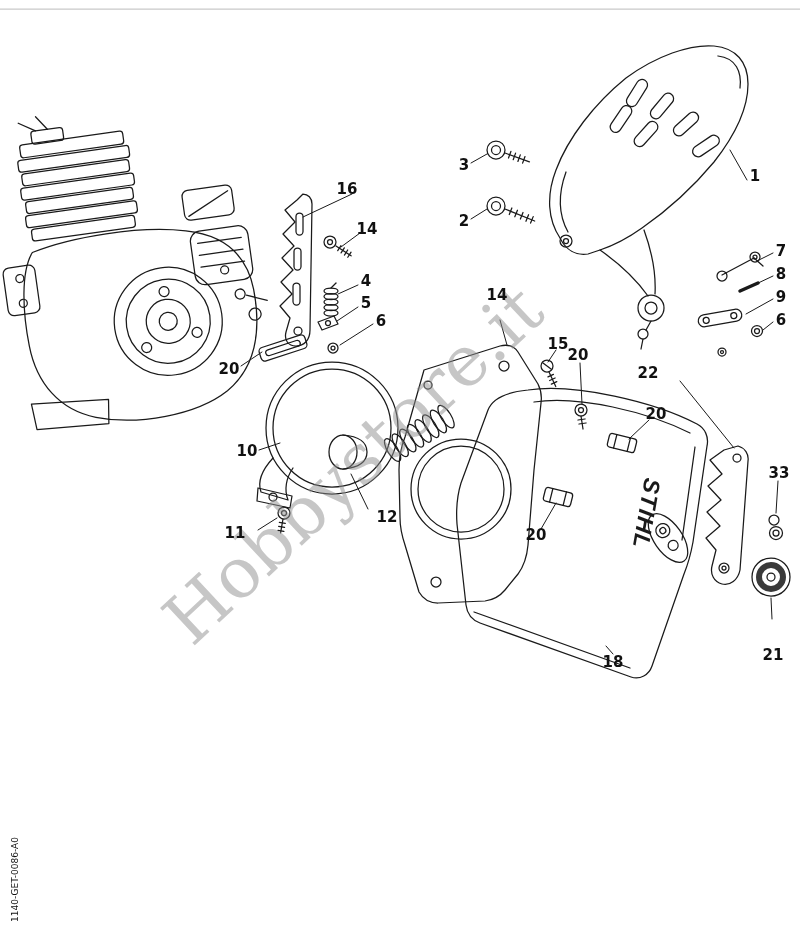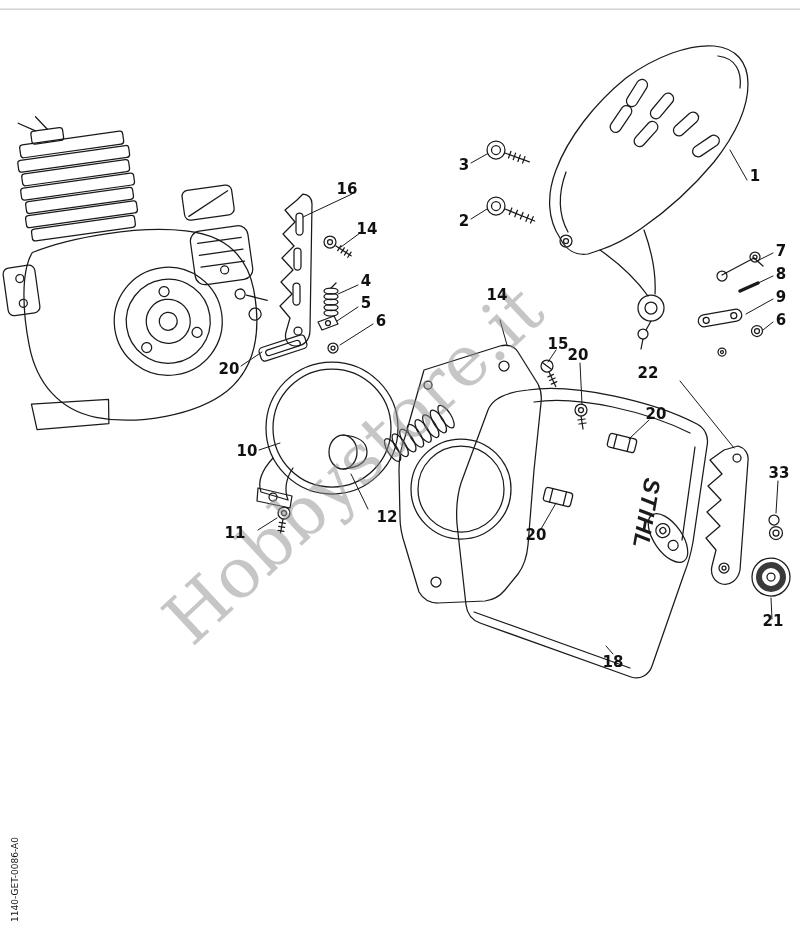--- a/index.html
+++ b/index.html
@@ -324,16 +324,16 @@
   <span class="callout" style="left:497px;top:295px">14</span>
   <span class="callout" style="left:558px;top:344px">15</span>
   <span class="callout" style="left:578px;top:355px">20</span>
   <span class="callout" style="left:648px;top:373px">22</span>
   <span class="callout" style="left:247px;top:451px">10</span>
   <span class="callout" style="left:387px;top:517px">12</span>
   <span class="callout" style="left:235px;top:533px">11</span>
   <span class="callout" style="left:656px;top:414px">20</span>
   <span class="callout" style="left:536px;top:535px">20</span>
   <span class="callout" style="left:779px;top:473px">33</span>
-  <span class="callout" style="left:773px;top:621px">21</span>
+  <span class="callout" style="left:773px;top:655px">21</span>
   <span class="callout" style="left:613px;top:662px">18</span>
 
 </div>
 
 </body></html>

